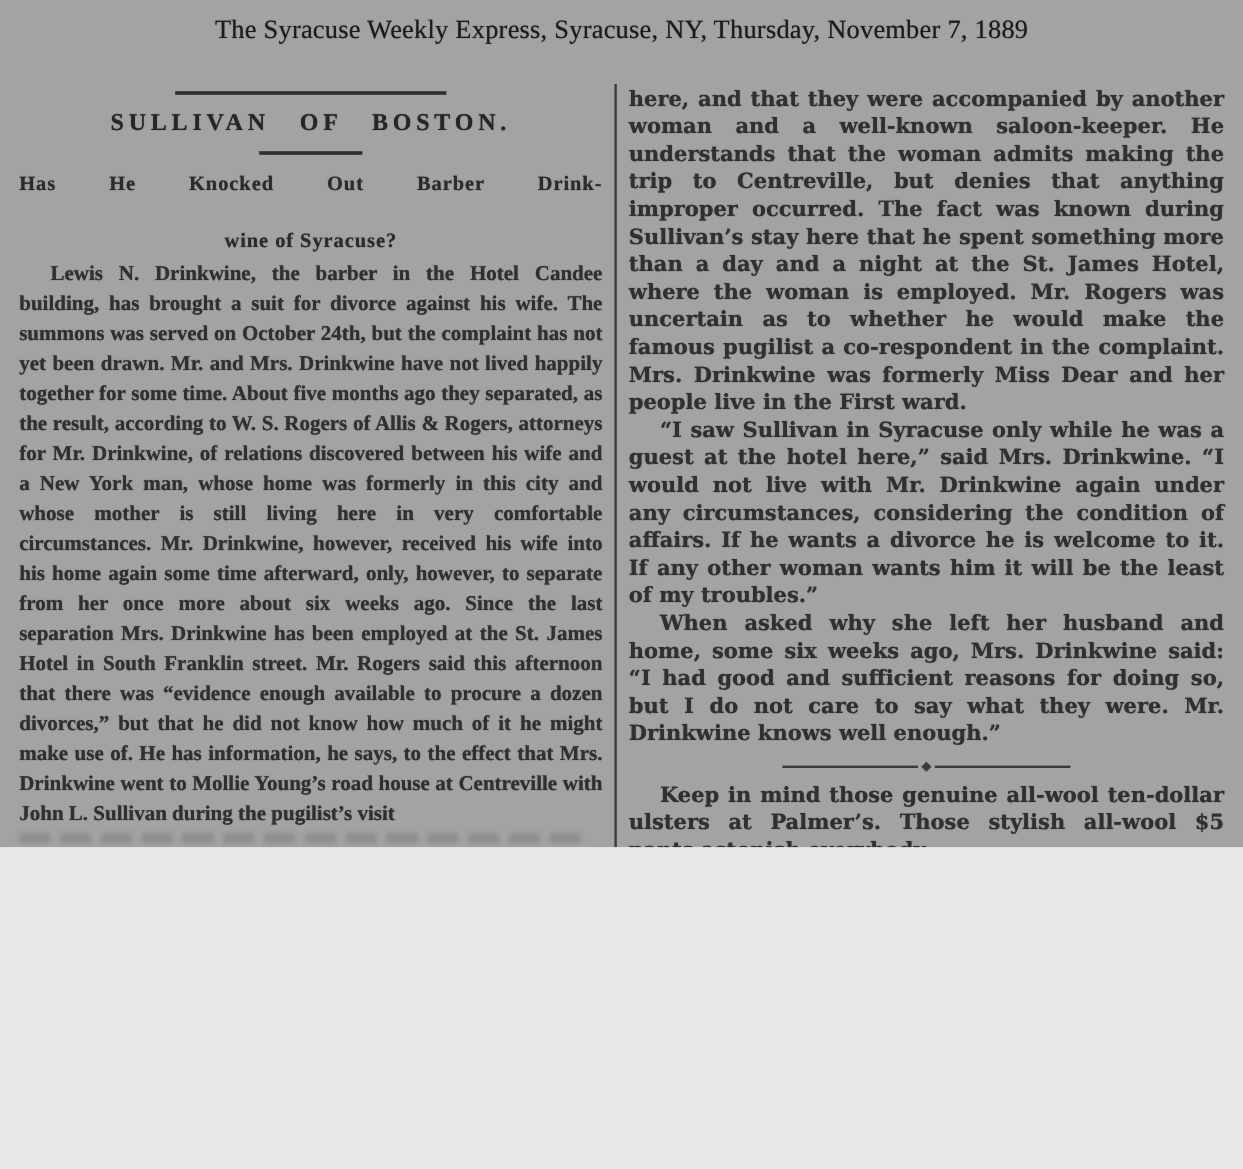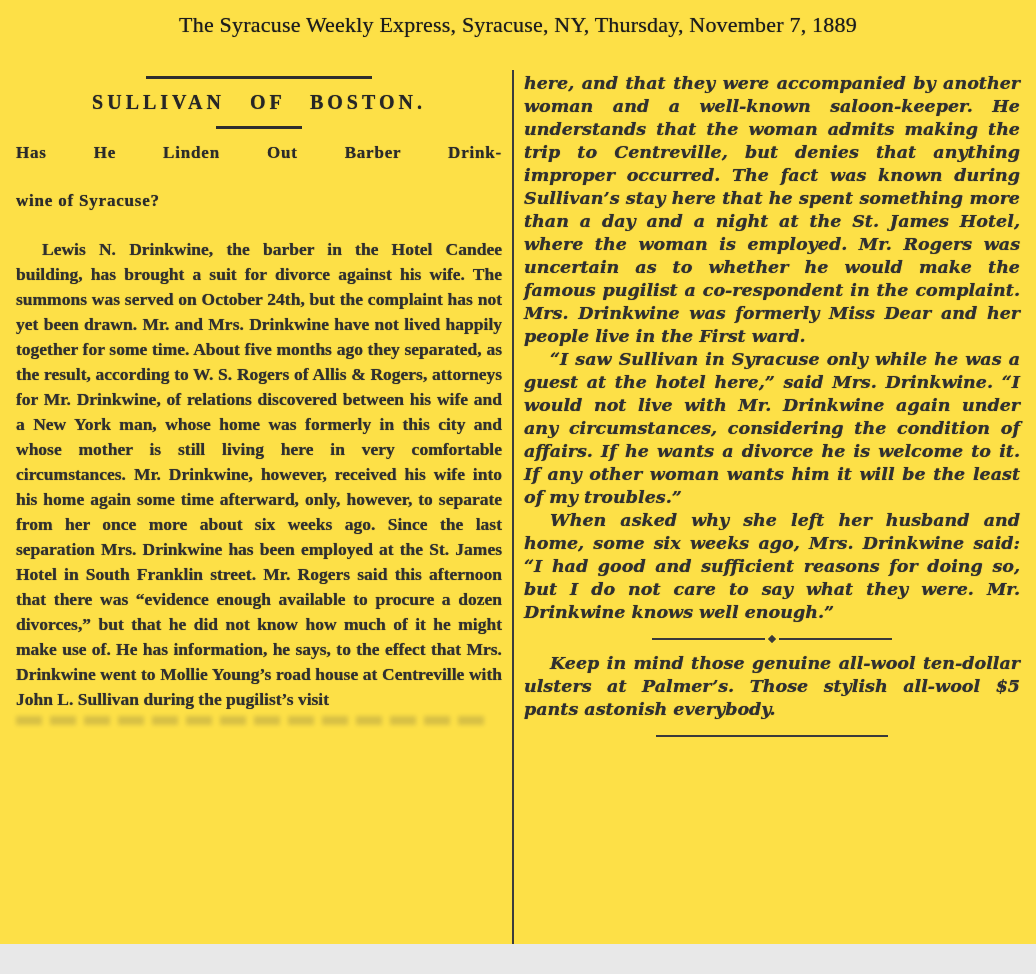--- a/index.html
+++ b/index.html
@@ -1,21 +1,21 @@
 <!DOCTYPE html>
 <html><head>
 <meta charset="utf-8">
 <style>
   html, body { margin: 0; padding: 0; background: #e8e8e8; }
   .page {
     position: relative;
     width: 1036px;
-    height: 944px;
+    height: 706px;
     margin: 0 auto;
-    background: #fde047;
+    background: #a3a3a3;
     overflow: hidden;
     font-family: "DejaVu Serif", serif;
     color: #2b2b2b;
   }
   .masthead {
     position: absolute;
     top: 12px;
     left: 0;
     width: 100%;
     text-align: center;
@@ -33,21 +33,21 @@
     height: 908px;
     display: flex;
   }
   .col-left  { width: 486px; font-family: Liberation Serif, serif; }
   .col-divider {
     width: 2px;
     background: #3c3c3c;
     margin: 4px 10px 0 10px;
     filter: blur(0.5px);
   }
-  .col-right { flex: 1; padding-top: 6px; font-style: italic; }
+  .col-right { flex: 1; padding-top: 6px; }
 
   
   .ink { text-shadow: 0 0 0.9px rgba(35,35,35,0.75); }
 
   .rule-top {
     width: 226px; height: 3px;
     background: #2e2e2e;
     margin: 10px auto 12px auto;
     filter: blur(0.6px);
   }
@@ -69,25 +69,26 @@
     font-size: 17px;
     font-weight: 700;
     text-align: justify;
     letter-spacing: 0.8px;
     line-height: 24px;
   }
   .subhead-l1::after { content: ""; display: inline-block; width: 100%; }
   .subhead-l2 {
     font-size: 17px;
     font-weight: 700;
+    text-align: center;
     letter-spacing: 0.8px;
     line-height: 24px;
   }
   .body-left {
-    margin-top: 24px;
+    margin-top: 2px;
     font-size: 17.5px;
     font-weight: 700;
     line-height: 25px;
     text-align: justify;
     text-indent: 26px;
     color: #303030;
   }
   .rc-para {
     margin: 0;
     font-size: 17.5px;
@@ -130,21 +131,21 @@
 <div class="page">
 
   <div class="masthead ink">The Syracuse Weekly Express, Syracuse, NY, Thursday, November 7, 1889</div>
 
   <div class="columns">
 
     <div class="col-left">
       <div class="rule-top"></div>
       <div class="headline ink">SULLIVAN OF BOSTON.</div>
       <div class="rule-sub"></div>
-      <div class="subhead-l1 ink">Has He Linden Out Barber Drink-</div>
+      <div class="subhead-l1 ink">Has He Knocked Out Barber Drink-</div>
       <div class="subhead-l2 ink">wine of Syracuse?</div>
       <div class="body-left ink">Lewis N. Drinkwine, the barber in the Hotel Candee building, has brought a suit for divorce against his wife. The summons was served on October 24th, but the complaint has not yet been drawn. Mr. and Mrs. Drinkwine have not lived happily together for some time. About five months ago they separated, as the result, according to W. S. Rogers of Allis &amp; Rogers, attorneys for Mr. Drinkwine, of relations discovered between his wife and a New York man, whose home was formerly in this city and whose mother is still living here in very comfortable circumstances. Mr. Drinkwine, however, received his wife into his home again some time afterward, only, however, to separate from her once more about six weeks ago. Since the last separation Mrs. Drinkwine has been employed at the St. James Hotel in South Franklin street. Mr. Rogers said this afternoon that there was “evidence enough available to procure a dozen divorces,” but that he did not know how much of it he might make use of. He has information, he says, to the effect that Mrs. Drinkwine went to Mollie Young’s road house at Centreville with John L. Sullivan during the pugilist’s visit</div>
       <div class="ghost"></div>
     </div>
 
     <div class="col-divider"></div>
 
     <div class="col-right">
       <p class="rc-para ink">here, and that they were accompanied by another woman and a well-known saloon-keeper. He understands that the woman admits making the trip to Centreville, but denies that anything improper occurred. The fact was known during Sullivan’s stay here that he spent something more than a day and a night at the St. James Hotel, where the woman is employed. Mr. Rogers was uncertain as to whether he would make the famous pugilist a co-respondent in the complaint. Mrs. Drinkwine was formerly Miss Dear and her people live in the First ward.</p>
       <p class="rc-para indent ink">“I saw Sullivan in Syracuse only while he was a guest at the hotel here,” said Mrs. Drinkwine. “I would not live with Mr. Drinkwine again under any circumstances, considering the condition of affairs. If he wants a divorce he is welcome to it. If any other woman wants him it will be the least of my troubles.”</p>

